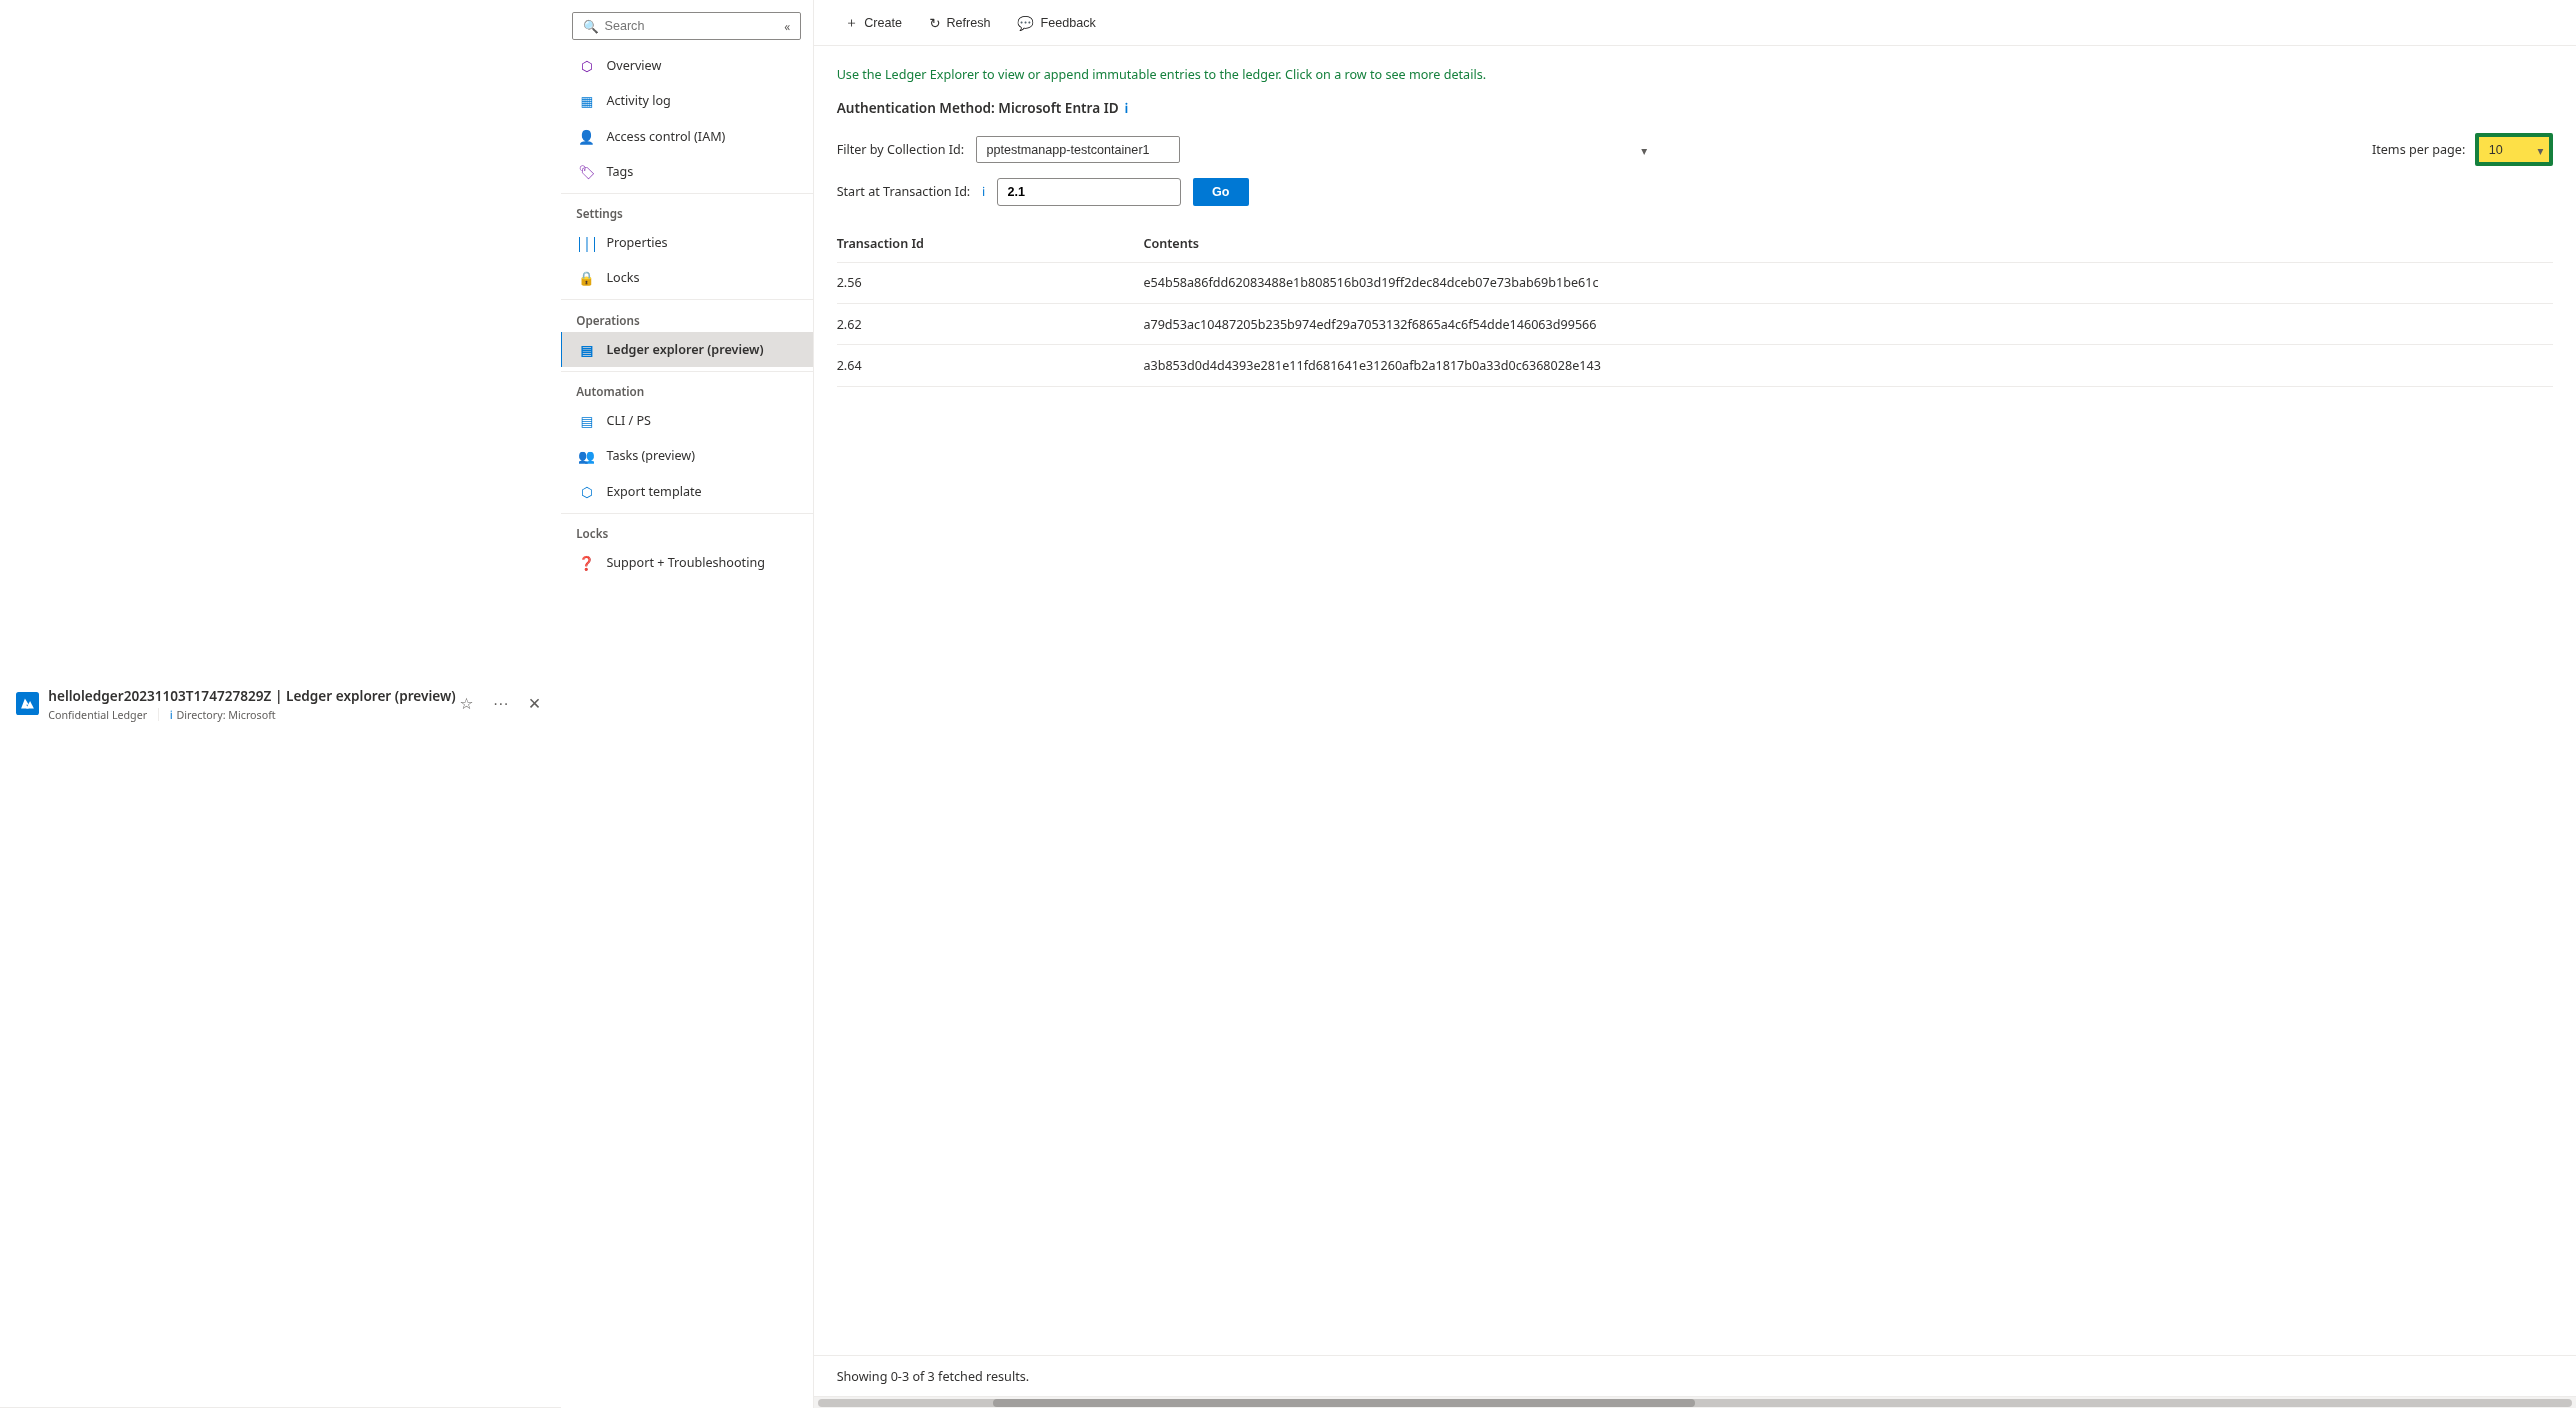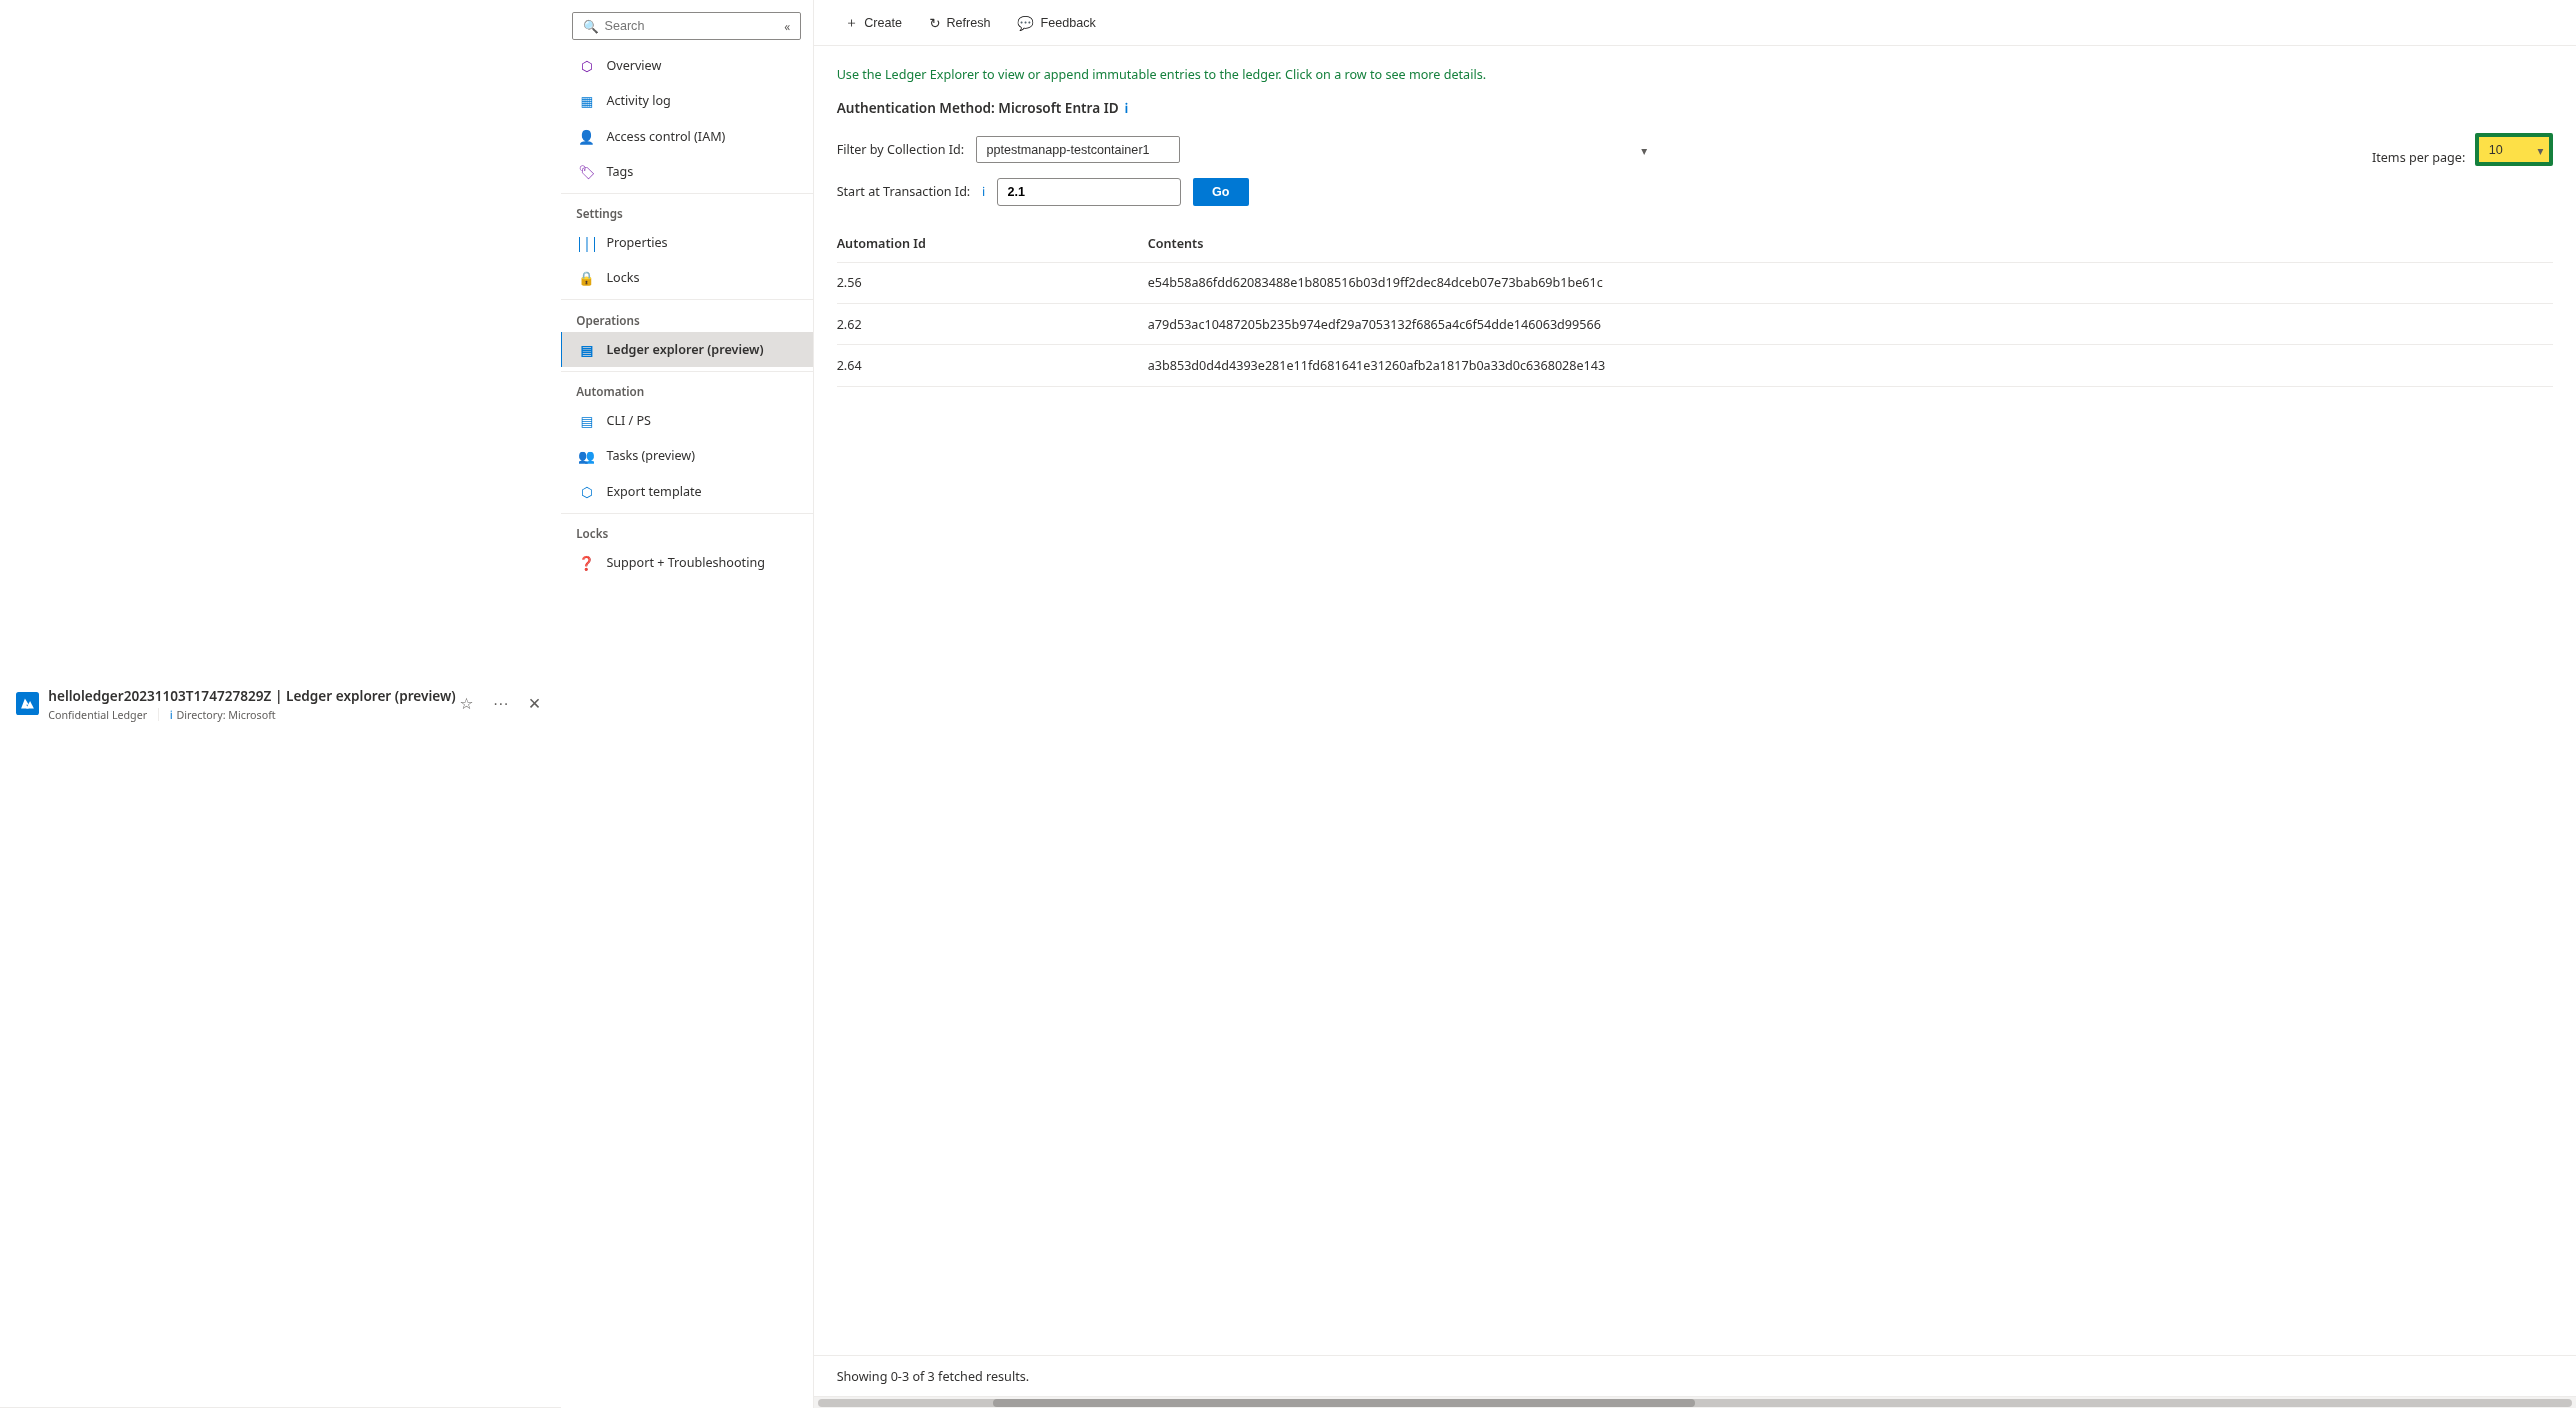--- a/index.html
+++ b/index.html
@@ -85,21 +85,21 @@
       border: 1px solid #8a8886; border-radius: 1.9px;
       padding: 5.8px 29px 5.8px 9.7px; font-size: 12.6px; color: #323130;
       background: #fff; appearance: none; cursor: pointer;
       position: relative;
     }
     .select-wrap { position: relative; flex: 1; max-width: 681px; }
     .select-wrap .chevron {
       position: absolute; right: 9.7px; top: 50%; transform: translateY(-50%);
       pointer-events: none; color: #605e5c; font-size: 11.7px;
     }
-    .items-per-page-wrap { display: flex; align-items: flex-end; gap: 9.7px; margin-left: auto; }
+    .items-per-page-wrap { display: flex; align-items: center; gap: 9.7px; margin-left: auto; }
     .items-per-page-label { font-size: 12.6px; white-space: nowrap; }
     .items-select-wrap { position: relative; }
     .items-select {
       border: 4px solid #15803d; border-radius: 1.9px;
       padding: 5.8px 29px 5.8px 9.7px; font-size: 12.6px; color: #323130;
       background: #fde047; appearance: none; cursor: pointer; min-width: 78px;
     }
     .items-select-wrap .chevron {
       position: absolute; right: 9.7px; top: 50%; transform: translateY(-50%);
       pointer-events: none; color: #605e5c; font-size: 11.7px;
@@ -294,21 +294,21 @@
         <div class="txn-row">
           <span class="txn-label">Start at Transaction Id:</span>
           <span class="info-icon">ℹ</span>
           <input class="txn-input" type="text" value="2.1" style="">
           <button class="go-btn">Go</button>
         </div>
 
         <table class="ledger-table">
           <thead>
             <tr>
-              <th>Automation Id</th>
+              <th>Transaction Id</th>
               <th>Contents</th>
             </tr>
           </thead>
           <tbody id="table-body">
           <tr>
                 <td>2.56</td>
                 <td>e54b58a86fdd62083488e1b808516b03d19ff2dec84dceb07e73bab69b1be61c</td>
               </tr>
               <tr>
                 <td>2.62</td>

